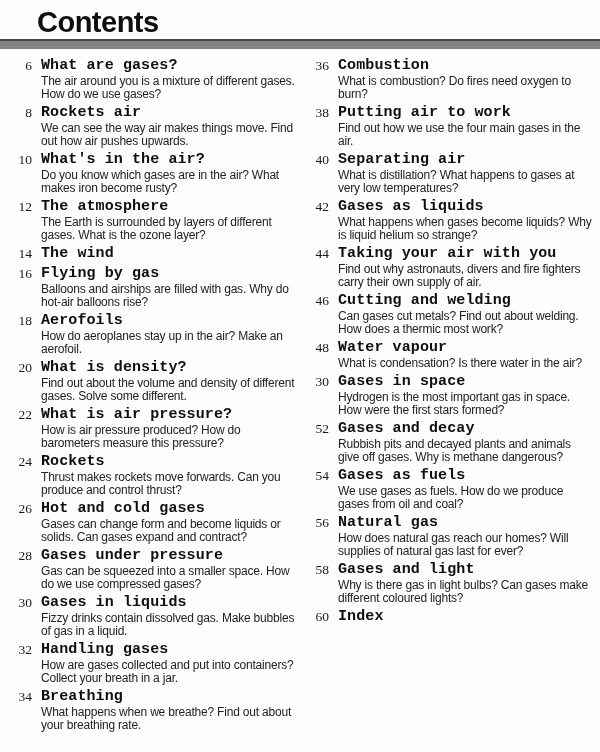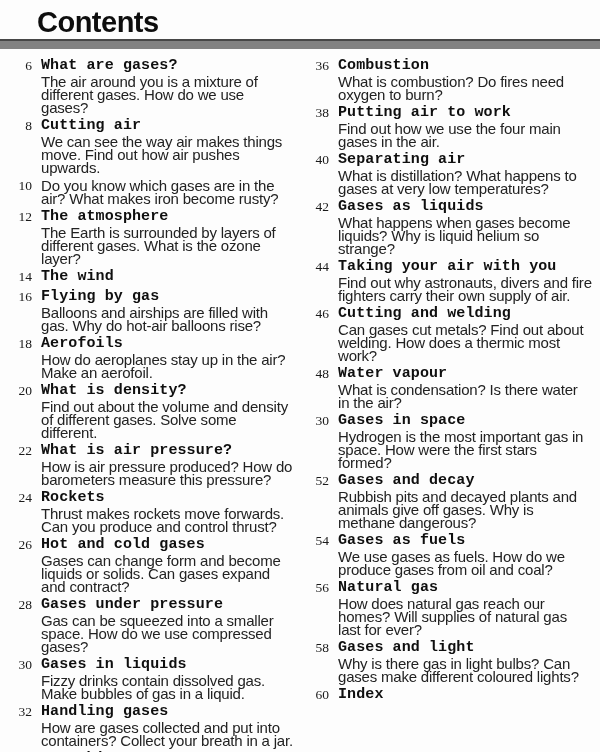--- a/index.html
+++ b/index.html
@@ -48,21 +48,21 @@
   }
   .entry-title{
     font-family:Liberation Mono, monospace;
     font-weight:bold;
     font-size:15px;
     line-height:16px;
     letter-spacing:0.1px;
     color:#0f0f0f;
   }
   .entry-desc{
-    font-size:15px;
+    font-size:12px;
     line-height:13px;
     letter-spacing:-0.2px;
     color:#222;
     margin-top:1px;
     max-width:258px;
   }
 </style>
 </head>
 <body>
 
@@ -75,28 +75,29 @@
     <div class="num">6</div>
     <div class="body">
       <div class="entry-title">What are gases?</div>
       <div class="entry-desc">The air around you is a mixture of different gases. How do we use gases?</div>
     </div>
   </div>
 
   <div class="entry">
     <div class="num">8</div>
     <div class="body">
-      <div class="entry-title">Cutting air</div>
+      <div class="entry-title">Rockets air</div>
       <div class="entry-desc">We can see the way air makes things move. Find out how air pushes upwards.</div>
     </div>
   </div>
 
   <div class="entry">
     <div class="num">10</div>
     <div class="body">
+      <div class="entry-title">What's in the air?</div>
       <div class="entry-desc">Do you know which gases are in the air? What makes iron become rusty?</div>
     </div>
   </div>
 
   <div class="entry">
     <div class="num">12</div>
     <div class="body">
       <div class="entry-title">The atmosphere</div>
       <div class="entry-desc">The Earth is surrounded by layers of different gases. What is the ozone layer?</div>
     </div>

